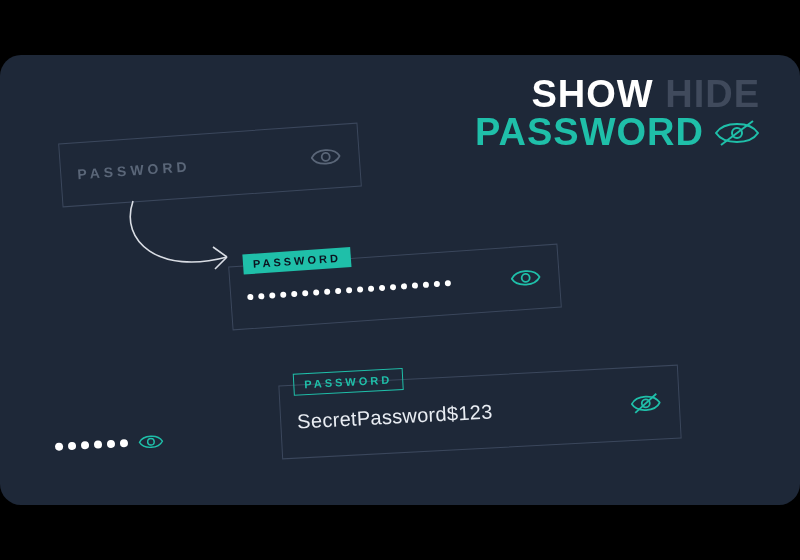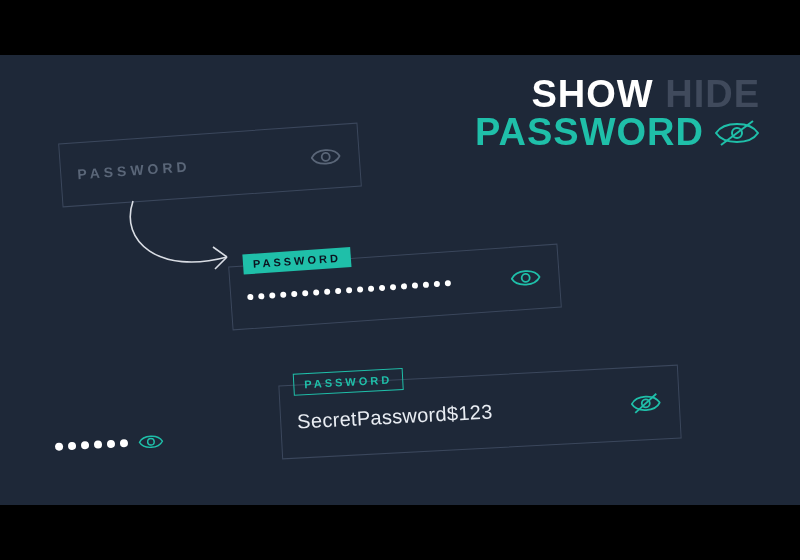--- a/index.html
+++ b/index.html
@@ -10,20 +10,21 @@
     font-family: -apple-system, "Segoe UI", Arial, sans-serif;
     overflow: hidden;
   }
   .stage {
     position: absolute;
     left: 0;
     top: 55px;
     width: 800px;
     height: 450px;
     background: #1e2838;
+    border-radius: 21px;
   }
 
   
   .heading {
     position: absolute;
     right: 40px;
     top: 20px;
     text-align: right;
     font-weight: 800;
     letter-spacing: 1px;

